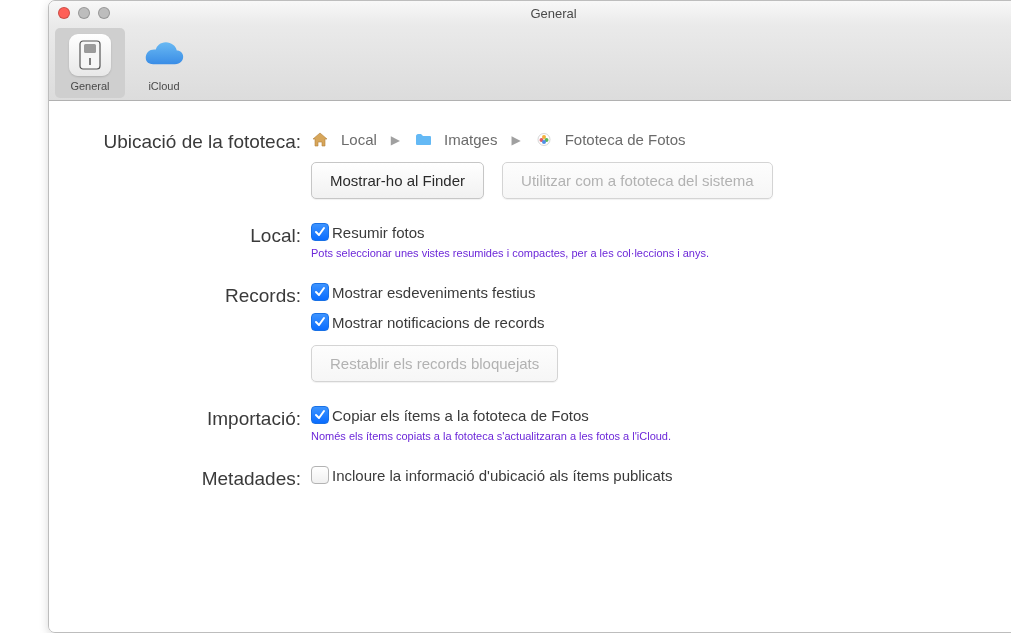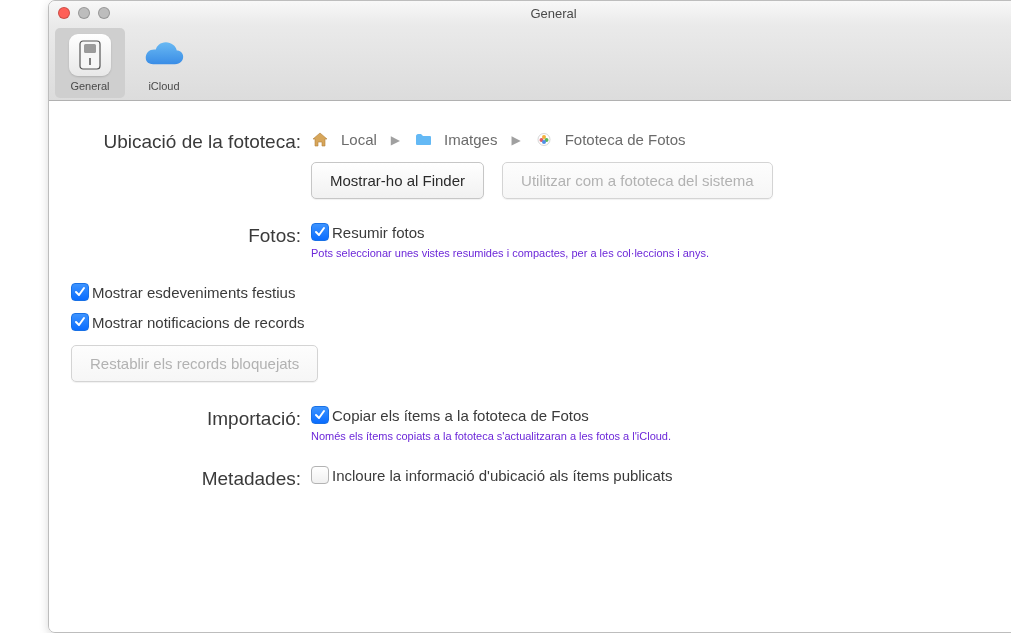--- a/index.html
+++ b/index.html
@@ -258,35 +258,36 @@
           <span>Fototeca de Fotos</span>
         </div>
         <div class="button-row">
           <button class="mac-btn">Mostrar-ho al Finder</button>
           <button class="mac-btn" disabled="">Utilitzar com a fototeca del sistema</button>
         </div>
       </div>
     </div>
 
     <div class="row">
-      <div class="row-label">Fotos:</div>
+      <div class="row-label">Local:</div>
       <div class="row-body">
         <div class="check-line">
           <span class="mac-checkbox checked">
             <svg width="12" height="12" viewBox="0 0 12 12">
                 <path d="M2 6 L5 9 L10 2" stroke="#fff" stroke-width="2" fill="none" stroke-linecap="round" stroke-linejoin="round"></path>
               </svg>
           </span>
           <span>Resumir fotos</span>
         </div>
         <div class="desc">Pots seleccionar unes vistes resumides i compactes, per a les col·leccions i anys.</div>
       </div>
     </div>
 
     <div class="row">
+      <div class="row-label">Records:</div>
       <div class="row-body">
         <div class="check-line">
           <span class="mac-checkbox checked">
             <svg width="12" height="12" viewBox="0 0 12 12">
                 <path d="M2 6 L5 9 L10 2" stroke="#fff" stroke-width="2" fill="none" stroke-linecap="round" stroke-linejoin="round"></path>
               </svg>
           </span>
           <span>Mostrar esdeveniments festius</span>
         </div>
         <div class="check-line">

